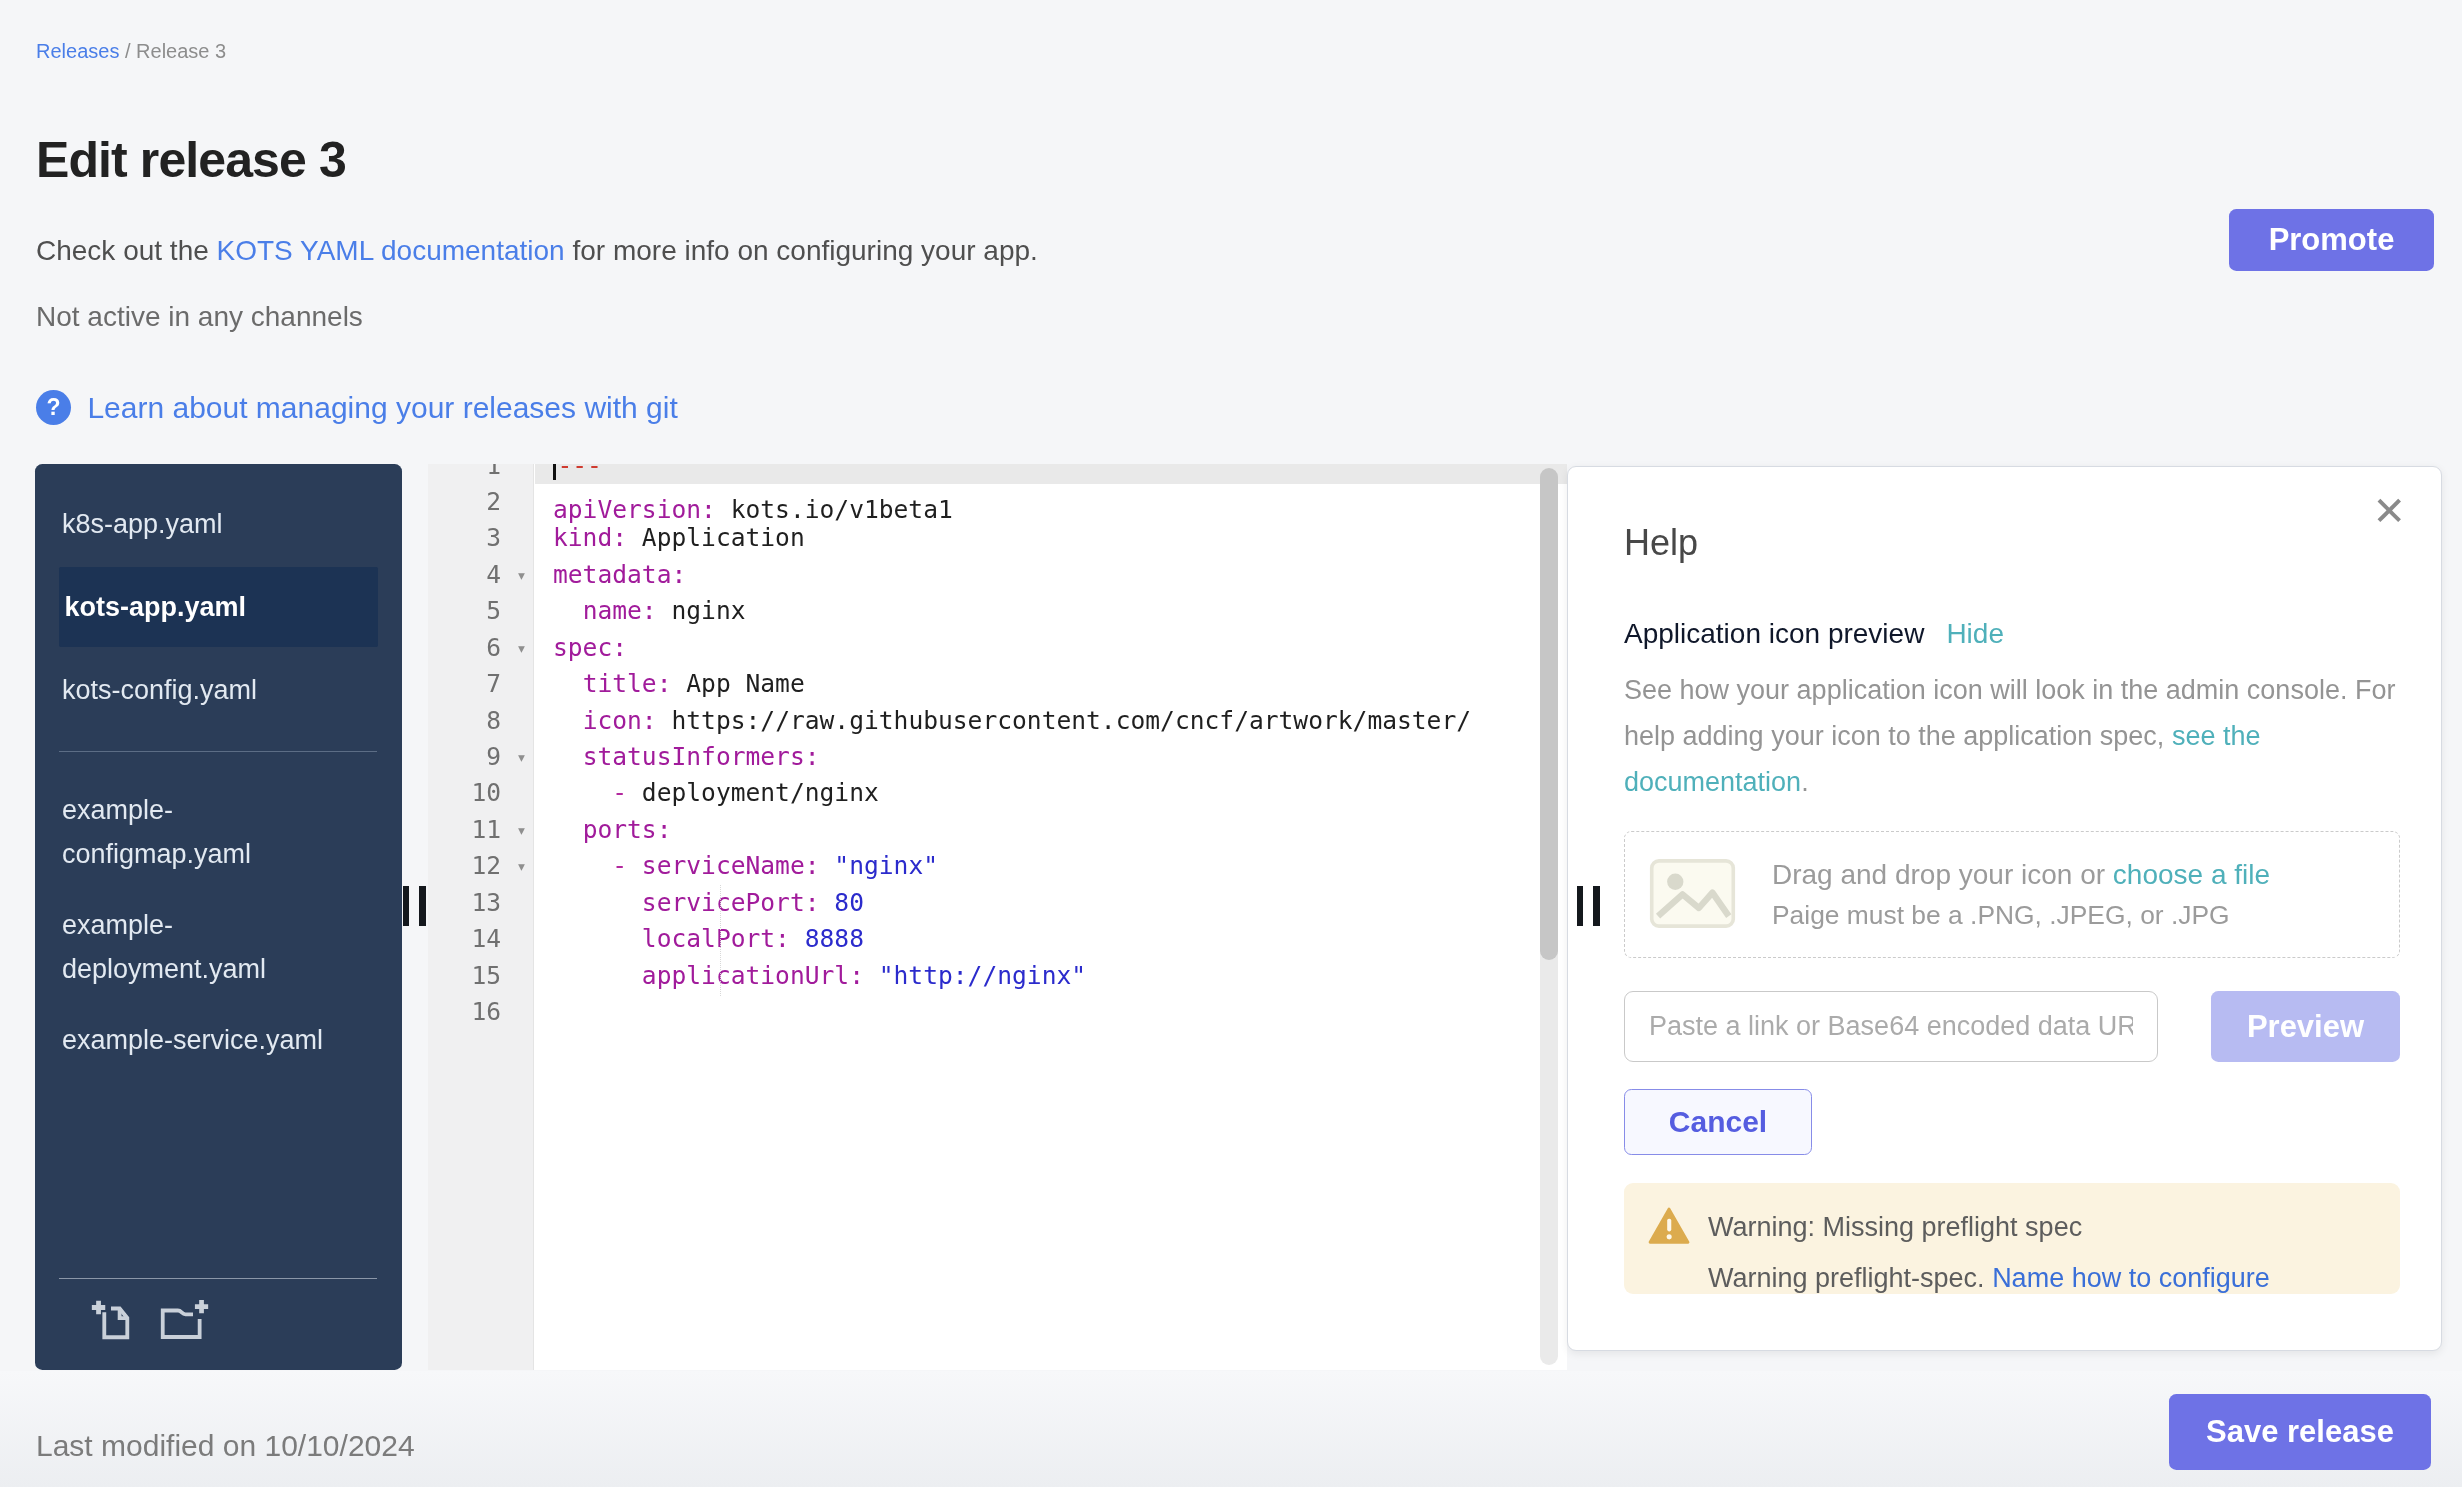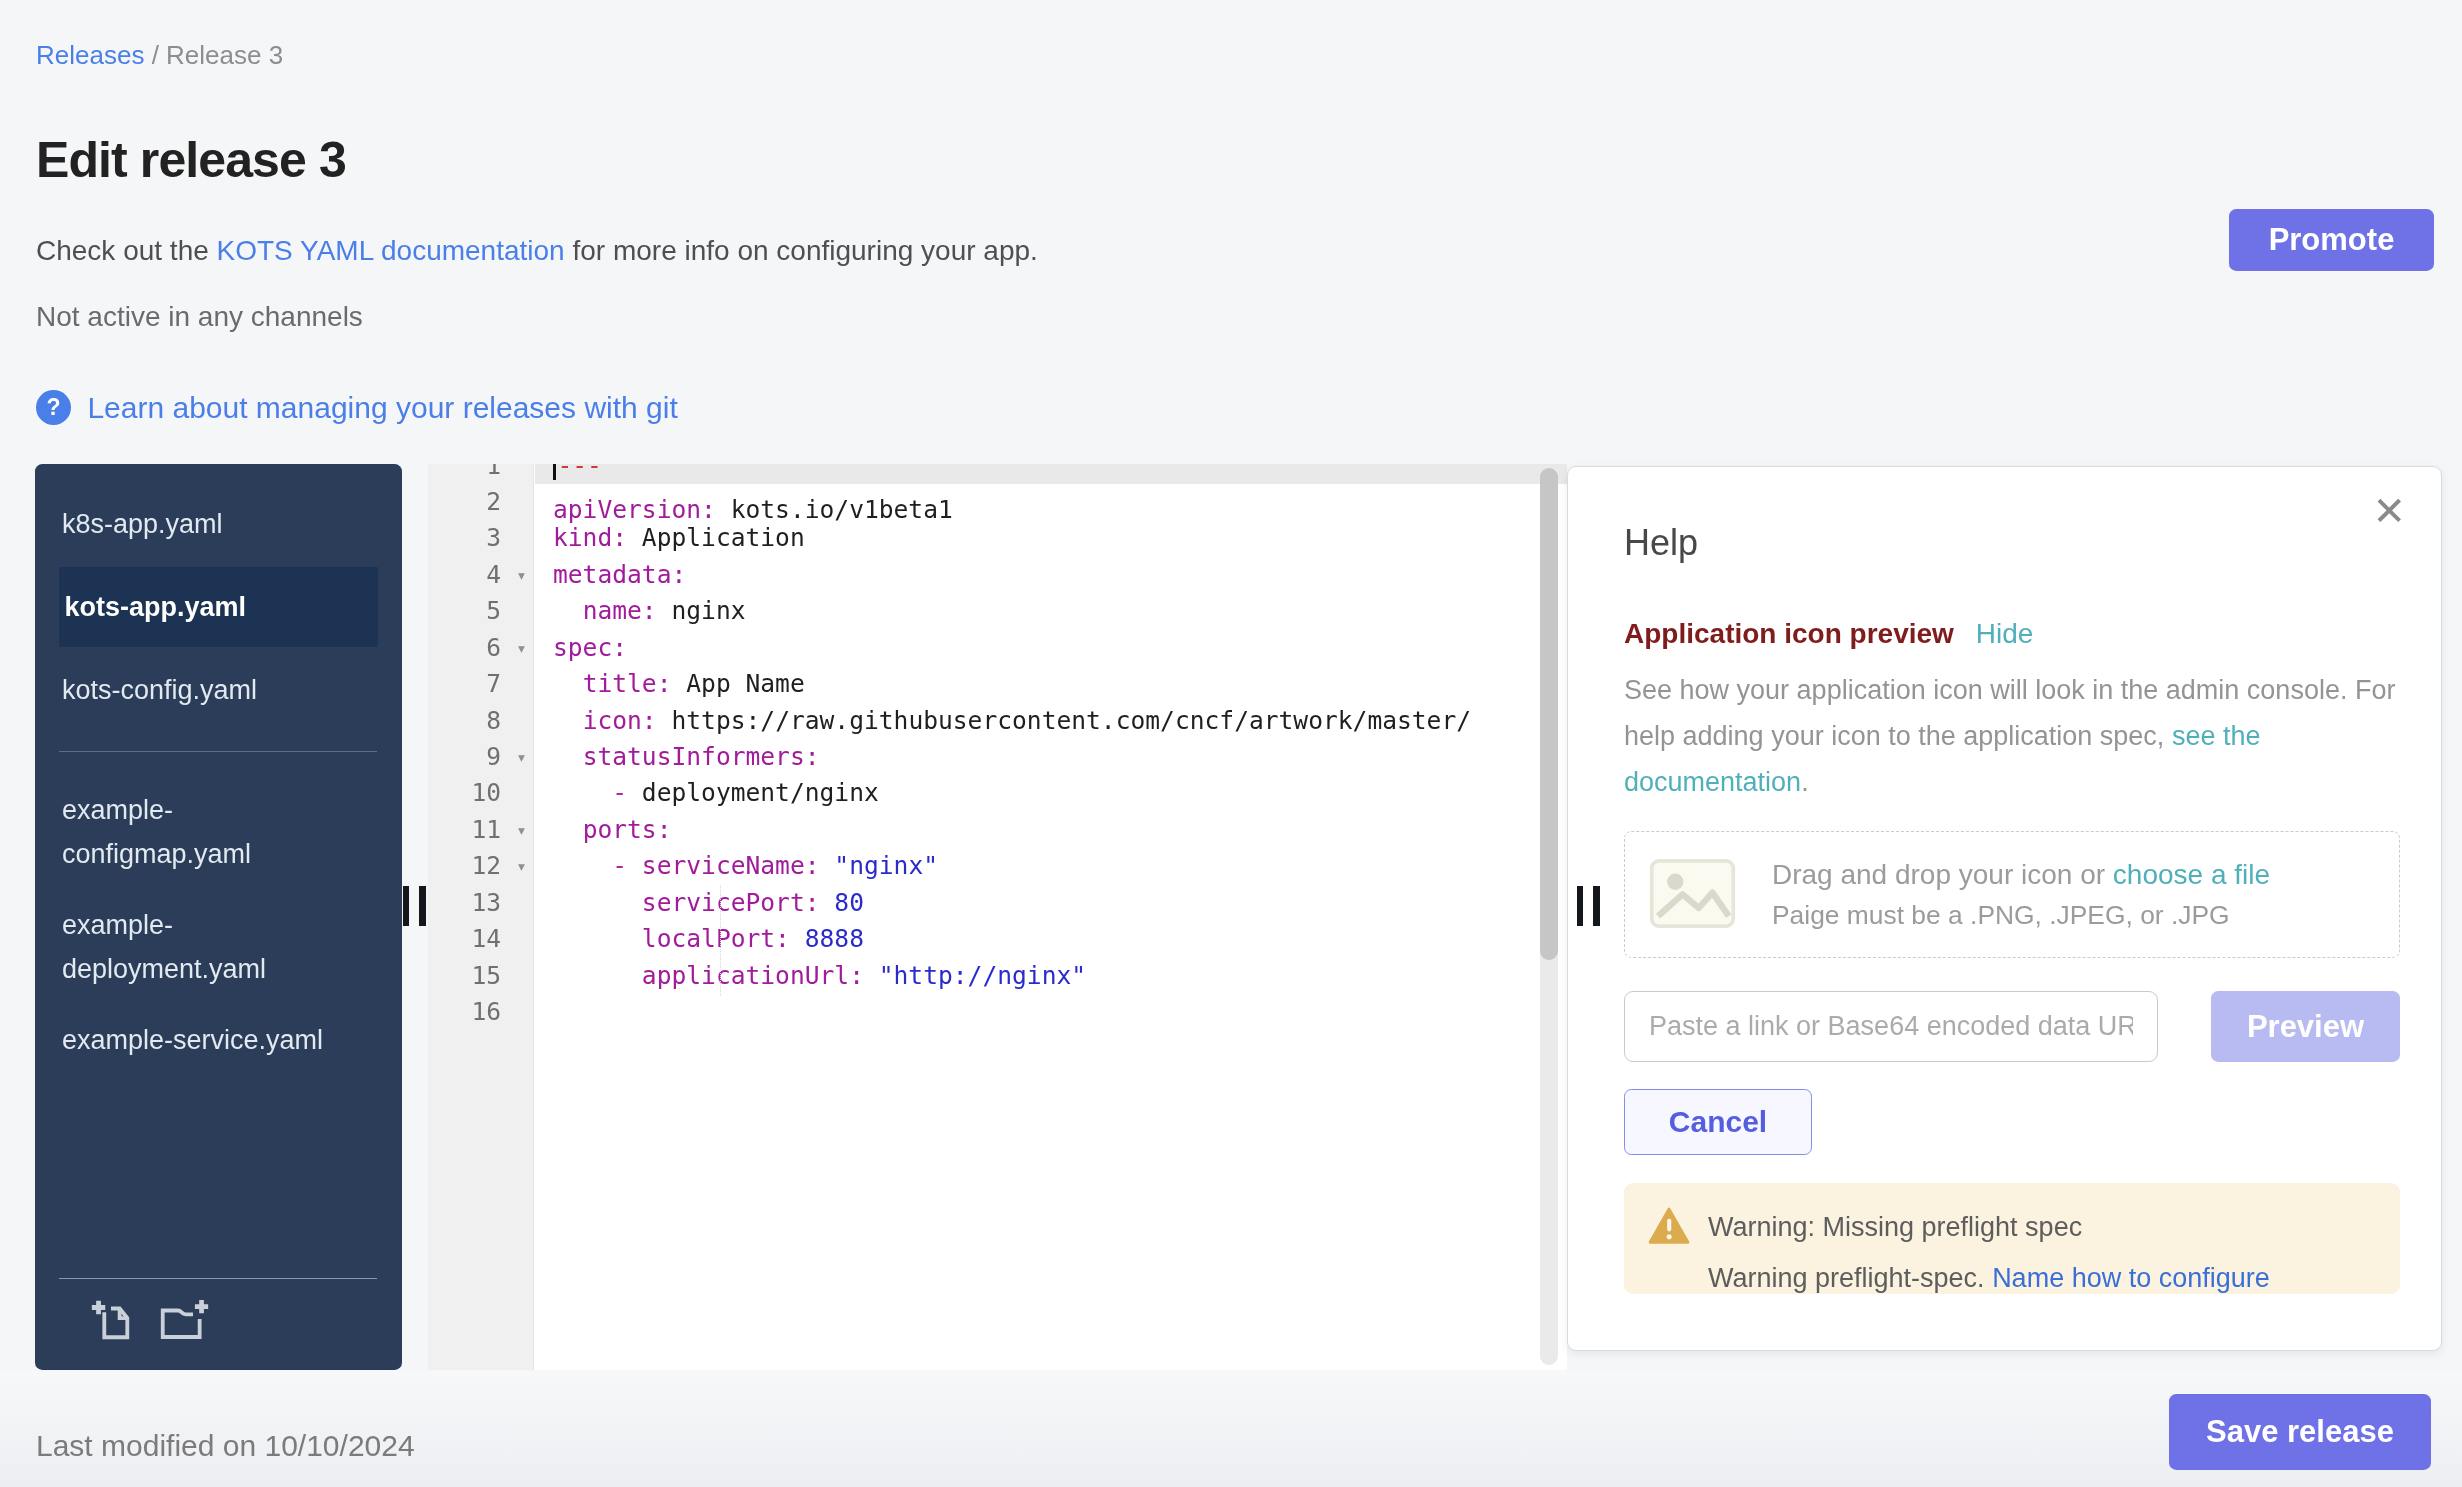--- a/index.html
+++ b/index.html
@@ -6,21 +6,21 @@
     --accent:#6e72e6; --accent-soft:#b7bbf2; --link-blue:#4a7ee8; --link-teal:#4fb0ba;
     --sidebar-bg:#2b3d58; --sidebar-sel:#1c3354; --code-key:#a11b9b; --code-val:#2b2bcc;
     --code-dash:#b3299e; --code-doc:#cf3b30; --warning-bg:#fbf3e0; --page-bg:#f5f6f8;
   }
   *{box-sizing:border-box; margin:0; padding:0;}
   html,body{width:2462px; height:1488px; overflow:hidden;}
   body{background:var(--page-bg); font-family:"Liberation Sans","DejaVu Sans",sans-serif; color:#333;}
   .page{position:relative; width:2462px; height:1488px; overflow:hidden;}
 
   
-  .breadcrumb{position:absolute; left:36px; top:40px; font-size:26px;}
+  .breadcrumb{position:absolute; left:36px; top:40px; font-size:20px;}
   .breadcrumb .bc-link{color:var(--link-blue); text-decoration:none; cursor:pointer;}
   .breadcrumb .bc-sep,.breadcrumb .bc-cur{color:#8d8d8d;}
   .title-row{position:absolute; left:36px; top:131px; display:flex; align-items:baseline; gap:35px;}
   .page-title{font-size:50px; font-weight:bold; color:#222; letter-spacing:-0.9px;}
   .created-line{font-size:28px; color:#8d8d8d;}
   .created-line a{color:var(--link-blue); text-decoration:none; cursor:pointer;}
   .docs-line{position:absolute; left:36px; top:235px; font-size:28px; color:#4f4f4f;}
   .docs-line a{color:var(--link-blue); text-decoration:none; cursor:pointer;}
   .channel-status{position:absolute; left:36px; top:301px; font-size:28px; color:#6b6b6b;}
   .git-row{position:absolute; left:36px; top:390px; display:flex; align-items:center; gap:16.4px;}
@@ -65,21 +65,21 @@
   .bar1{left:0;} .bar2{left:16.4px;}
 
   
   .help-card{position:absolute; left:1567px; top:466px; width:875px; height:885px; background:#fff;
           border:1.8px solid #d7dbe2; border-radius:9px; box-shadow:0 2.7px 9px rgba(0,0,0,.07);
           overflow:hidden; z-index:20;}
   .help-inner{position:absolute; left:56px; top:0; width:776px; height:100%;}
   .help-close{position:absolute; top:24px; right:35px; font-size:40px; color:#8a8a8a; background:none; border:none; cursor:pointer; line-height:1;}
   .help-title{position:absolute; top:55px; font-size:36px; color:#484848; font-weight:500;}
   .help-section{position:absolute; top:151px; font-size:28px;}
-  .help-section .sec-title{font-weight:bold; color:#7f1d1d;}
+  .help-section .sec-title{font-weight:normal; color:#0f172a;}
   .help-section .hide-link{color:var(--link-teal); margin-left:22px; text-decoration:none; cursor:pointer;}
   .help-desc{position:absolute; top:200px; width:810px; font-size:27px; line-height:46px; color:#949494;}
   .help-desc a{color:var(--link-teal); text-decoration:none; cursor:pointer;}
   .dropzone{position:absolute; top:364px; width:776px; height:127px; border:1.8px dashed #cbcbcb; border-radius:7.3px;
           display:flex; align-items:center; cursor:pointer;}
   .dz-icon{margin-left:24px; flex:none;}
   .dz-text{margin-left:36px; display:flex; flex-direction:column; gap:9px;}
   .dz-line1{font-size:28px; color:#9b9b9b;}
   .dz-line1 a{color:var(--link-teal); text-decoration:none;}
   .dz-line2{font-size:26.4px; color:#9b9b9b;}

